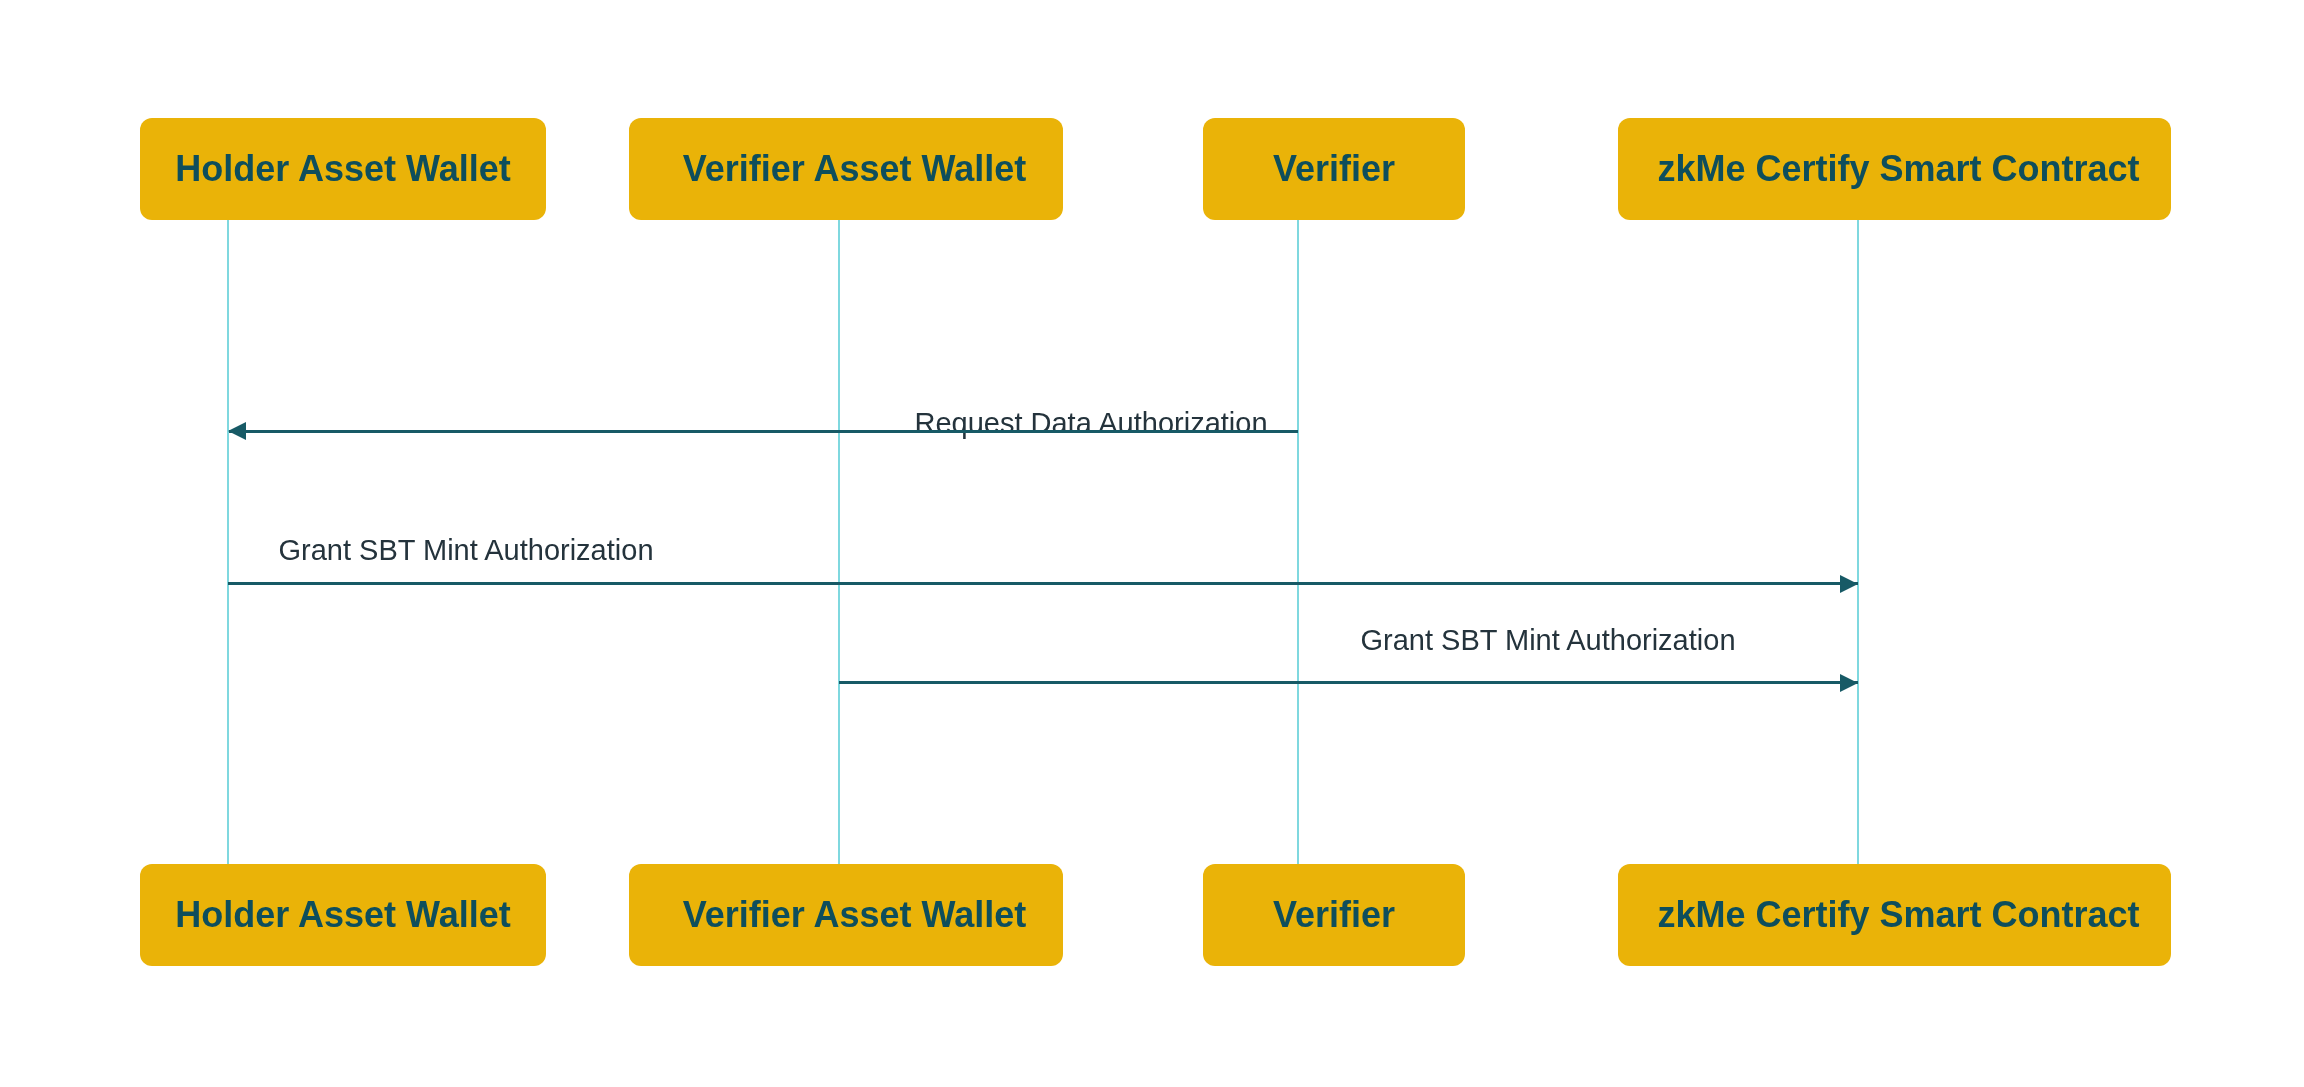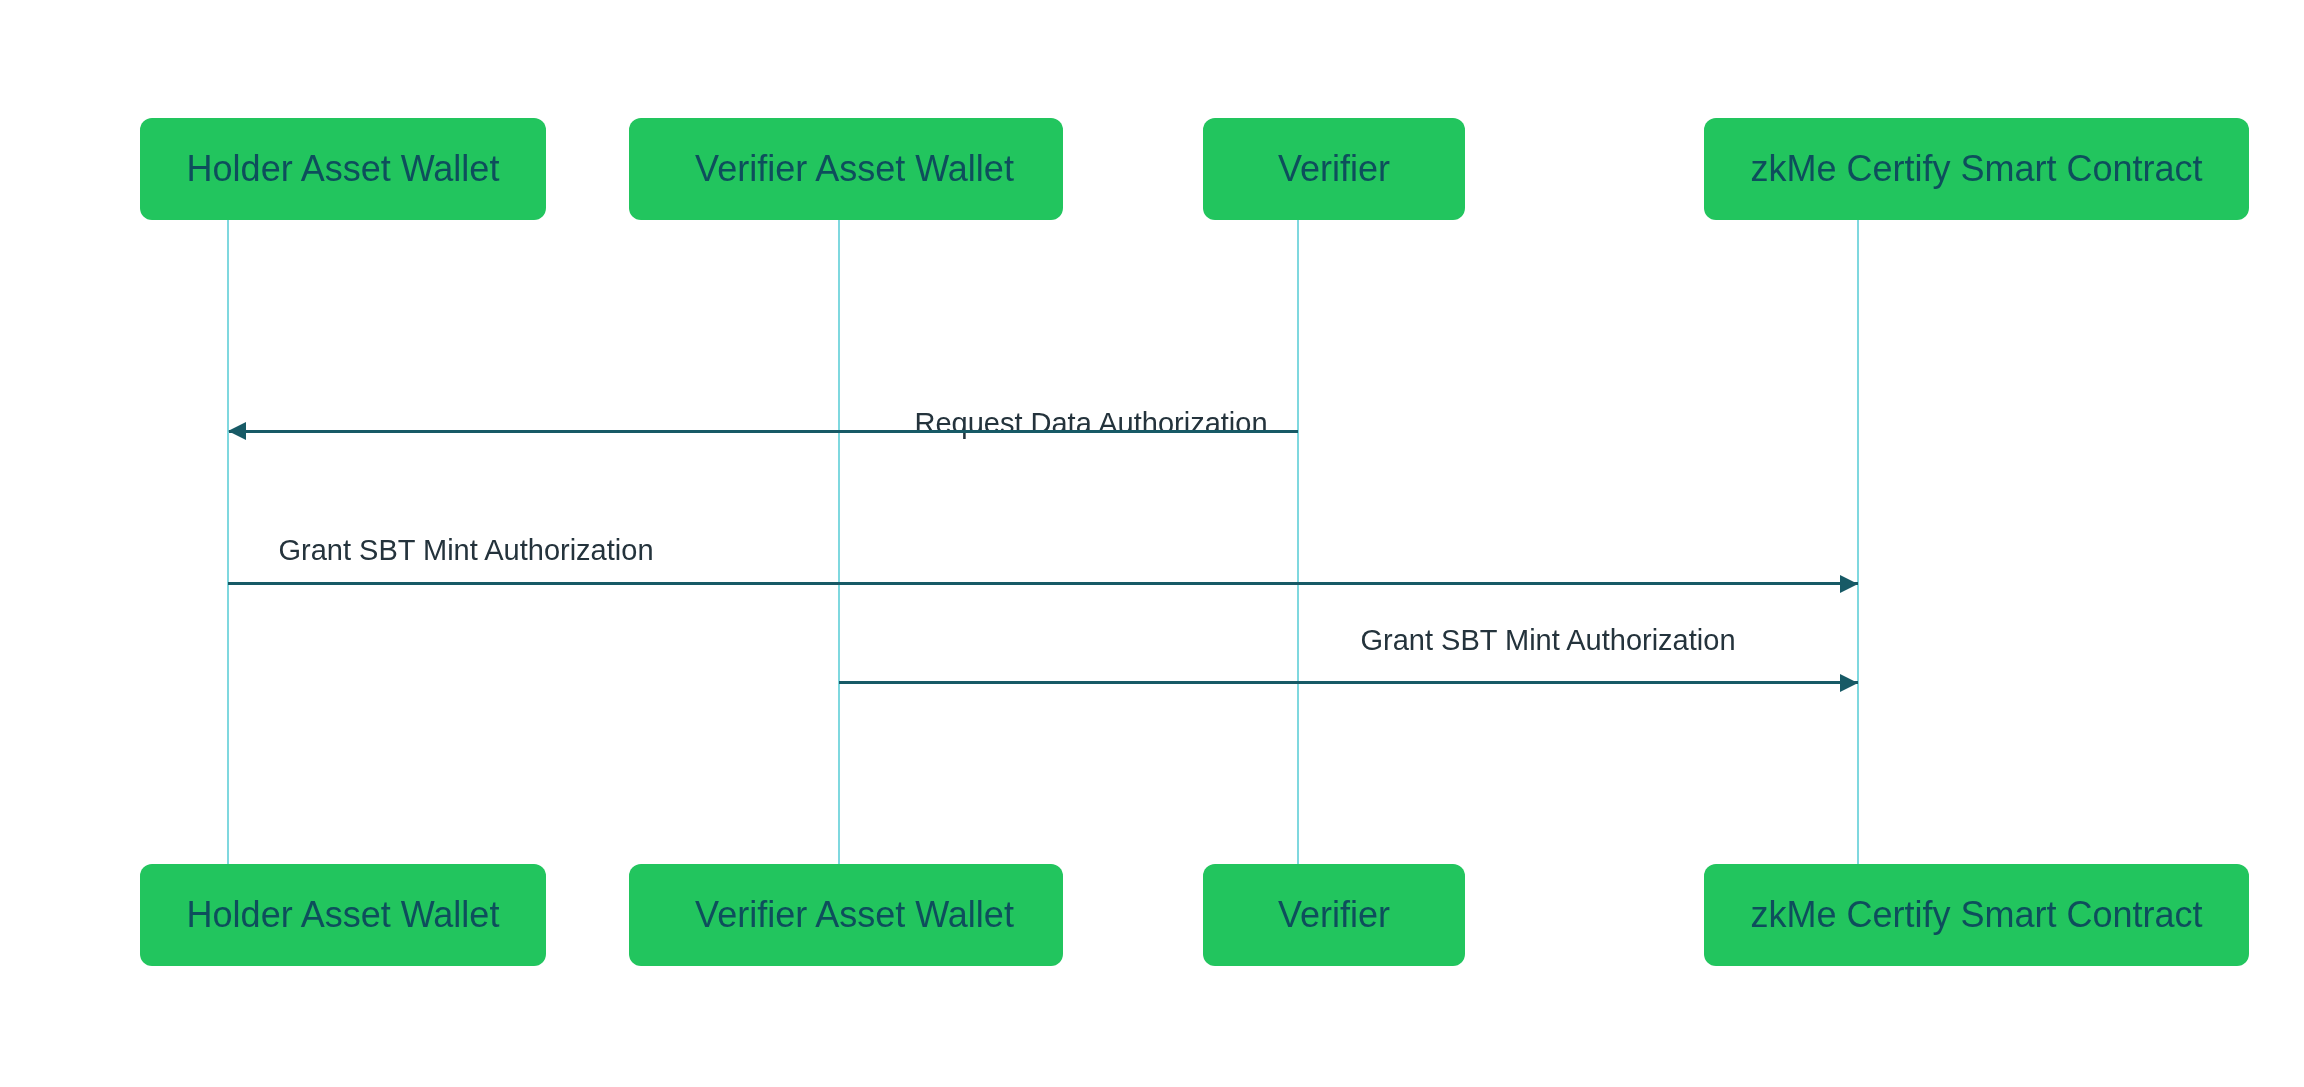--- a/index.html
+++ b/index.html
@@ -11,36 +11,36 @@
     position: relative;
     width: 2304px;
     height: 1087px;
     background: #ffffff;
     font-family: "Liberation Sans", "DejaVu Sans", sans-serif;
     overflow: hidden;
   }
   .actor {
     position: absolute;
     height: 102px;
-    background: #22c55e;
+    background: #eab308;
     border-radius: 12px;
     display: flex;
     align-items: center;
     justify-content: center;
-    font-weight: normal;
+    font-weight: bold;
     font-size: 36px;
     color: #0e4e5c;
     white-space: nowrap;
   }
   .actor.row-top { top: 118px; }
   .actor.row-bottom { top: 864px; }
   .actor.p1 { left: 140px;  width: 406px; }
   .actor.p2 { left: 629px;  width: 417px; padding-left: 17px; }
   .actor.p3 { left: 1203px; width: 262px; }
-  .actor.p4 { left: 1704px; width: 545px; }
+  .actor.p4 { left: 1618px; width: 545px; padding-left: 8px; }
 
   .lifeline {
     position: absolute;
     top: 220px;
     height: 644px;
     width: 2px;
     background: #7fd8df;
   }
   .lifeline.l1 { left: 227px; }
   .lifeline.l2 { left: 838px; }

